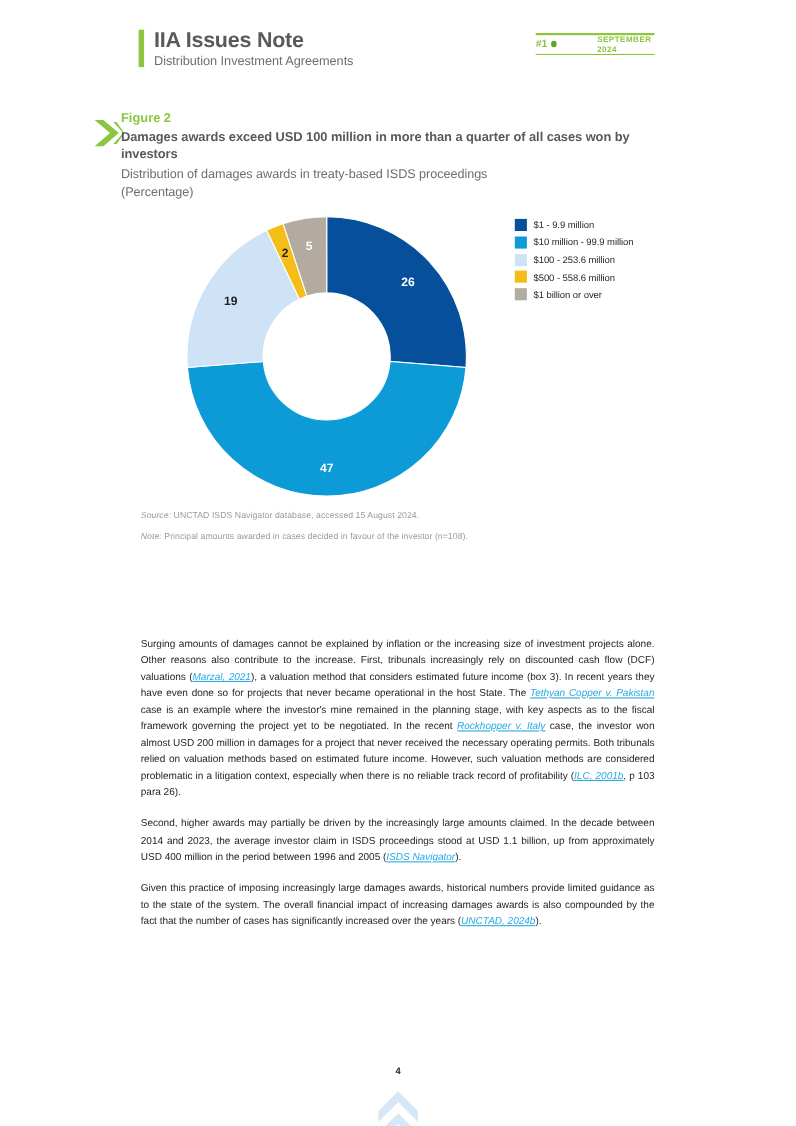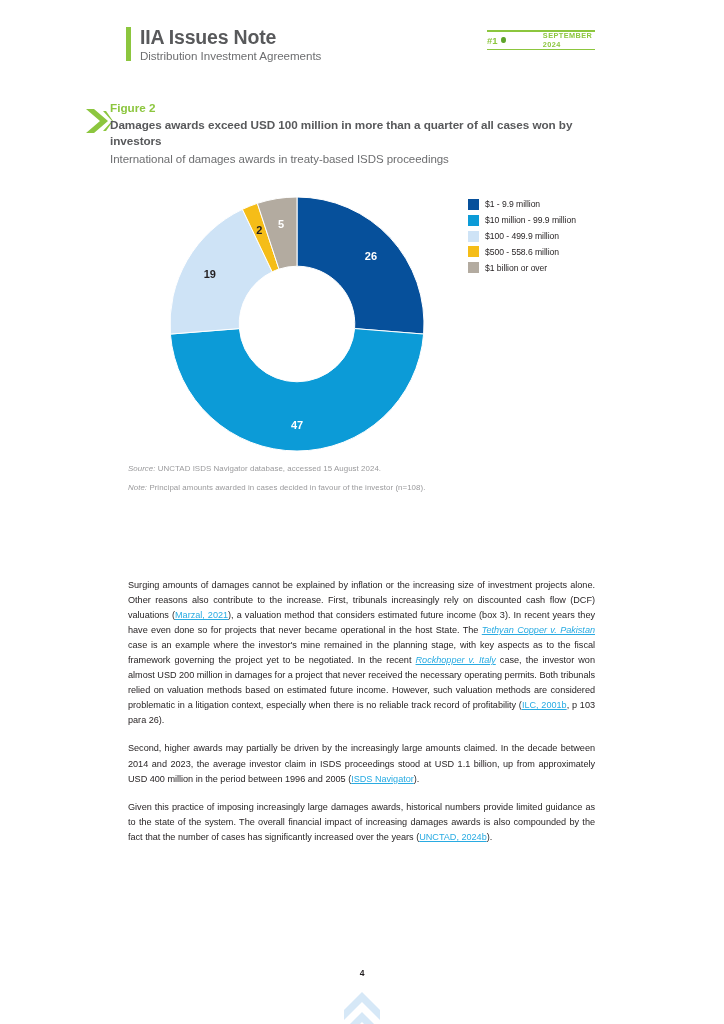--- a/index.html
+++ b/index.html
@@ -208,20 +208,21 @@
     font-size: 9.15px;
     line-height: 1.645;
     color: #231F20;
     text-align: justify;
     letter-spacing: -0.02px;
   }
   .body-text p:last-child { margin-bottom: 0; }
   .lnk {
     color: #29ABE2;
     text-decoration: underline;
+    font-style: italic;
   }
   .lnk.italic { font-style: italic; }
 
   
   .page-num {
     position: absolute;
     left: 0;
     top: 968px;
     width: 724px;
     text-align: center;
@@ -262,21 +263,22 @@
 <div class="figure-arrow">
   <svg width="30" height="28" viewBox="0 0 30 28">
     <path d="M2,2 L16,14 L2,26 L10,26 L24,14 L10,2 Z" fill="#8CC63E"></path>
     <path d="M19,4 L28,14 L19,24 L22,24 L29,14 L22,4 Z" fill="#8CC63E"></path>
   </svg>
 </div>
 
 <div class="figure-head">
   <span class="fig-label">Figure 2</span>
   <span class="fig-title">Damages awards exceed USD 100 million in more than a quarter of all cases won by investors</span>
-  <span class="fig-subtitle">International of damages awards in treaty-based ISDS proceedings</span>
+  <span class="fig-subtitle">Distribution of damages awards in treaty-based ISDS proceedings</span>
+  <span class="fig-units">(Percentage)</span>
 </div>
 
 <div class="chart-area">
   <svg class="donut-svg" id="donut" width="280" height="268" viewBox="0 0 280 268">
       <path d="M 137 5 A 127 127 0 0 1 263.60055654589667 142.06474452081216 L 194.60325322838298 136.57945875696953 A 57.785000000000004 57.785000000000004 0 0 0 137 74.215 Z" fill="#06509B" stroke="#ffffff" stroke-width="1"></path>
       <text x="210.97213625590888" y="67.67525572219644" text-anchor="middle" class="slice-label" fill="#FFFFFF">26</text>
       <path d="M 263.60055654589667 142.06474452081216 A 127 127 0 0 1 10.39944345410332 142.06474452081207 L 79.396746771617 136.5794587569695 A 57.785000000000004 57.785000000000004 0 0 0 194.60325322838298 136.57945875696953 Z" fill="#0C9BD7" stroke="#ffffff" stroke-width="1"></path>
       <text x="136.99999999999997" y="236.69830000000002" text-anchor="middle" class="slice-label" fill="#FFFFFF">47</text>
       <path d="M 10.39944345410332 142.06474452081207 A 127 127 0 0 1 82.41604616467527 17.328329637599083 L 112.16430100492724 79.82438998510759 A 57.785000000000004 57.785000000000004 0 0 0 79.396746771617 136.5794587569695 Z" fill="#CEE3F6" stroke="#ffffff" stroke-width="1"></path>
       <text x="49.79271408209351" y="85.6508499999999" text-anchor="middle" class="slice-label" fill="#231F20">19</text>
@@ -291,21 +293,21 @@
     <div class="legend-item">
       <span class="legend-swatch" style="background: rgb(6, 80, 155);"></span>
       <span class="legend-text">$1 - 9.9 million</span>
     </div>
     <div class="legend-item">
       <span class="legend-swatch" style="background: rgb(12, 155, 215);"></span>
       <span class="legend-text">$10 million - 99.9 million</span>
     </div>
     <div class="legend-item">
       <span class="legend-swatch" style="background: rgb(206, 227, 246);"></span>
-      <span class="legend-text">$100 - 499.9 million</span>
+      <span class="legend-text">$100 - 253.6 million</span>
     </div>
     <div class="legend-item">
       <span class="legend-swatch" style="background: rgb(245, 189, 24);"></span>
       <span class="legend-text">$500 - 558.6 million</span>
     </div>
     <div class="legend-item">
       <span class="legend-swatch" style="background: rgb(179, 171, 160);"></span>
       <span class="legend-text">$1 billion or over</span>
     </div>
   </div>

